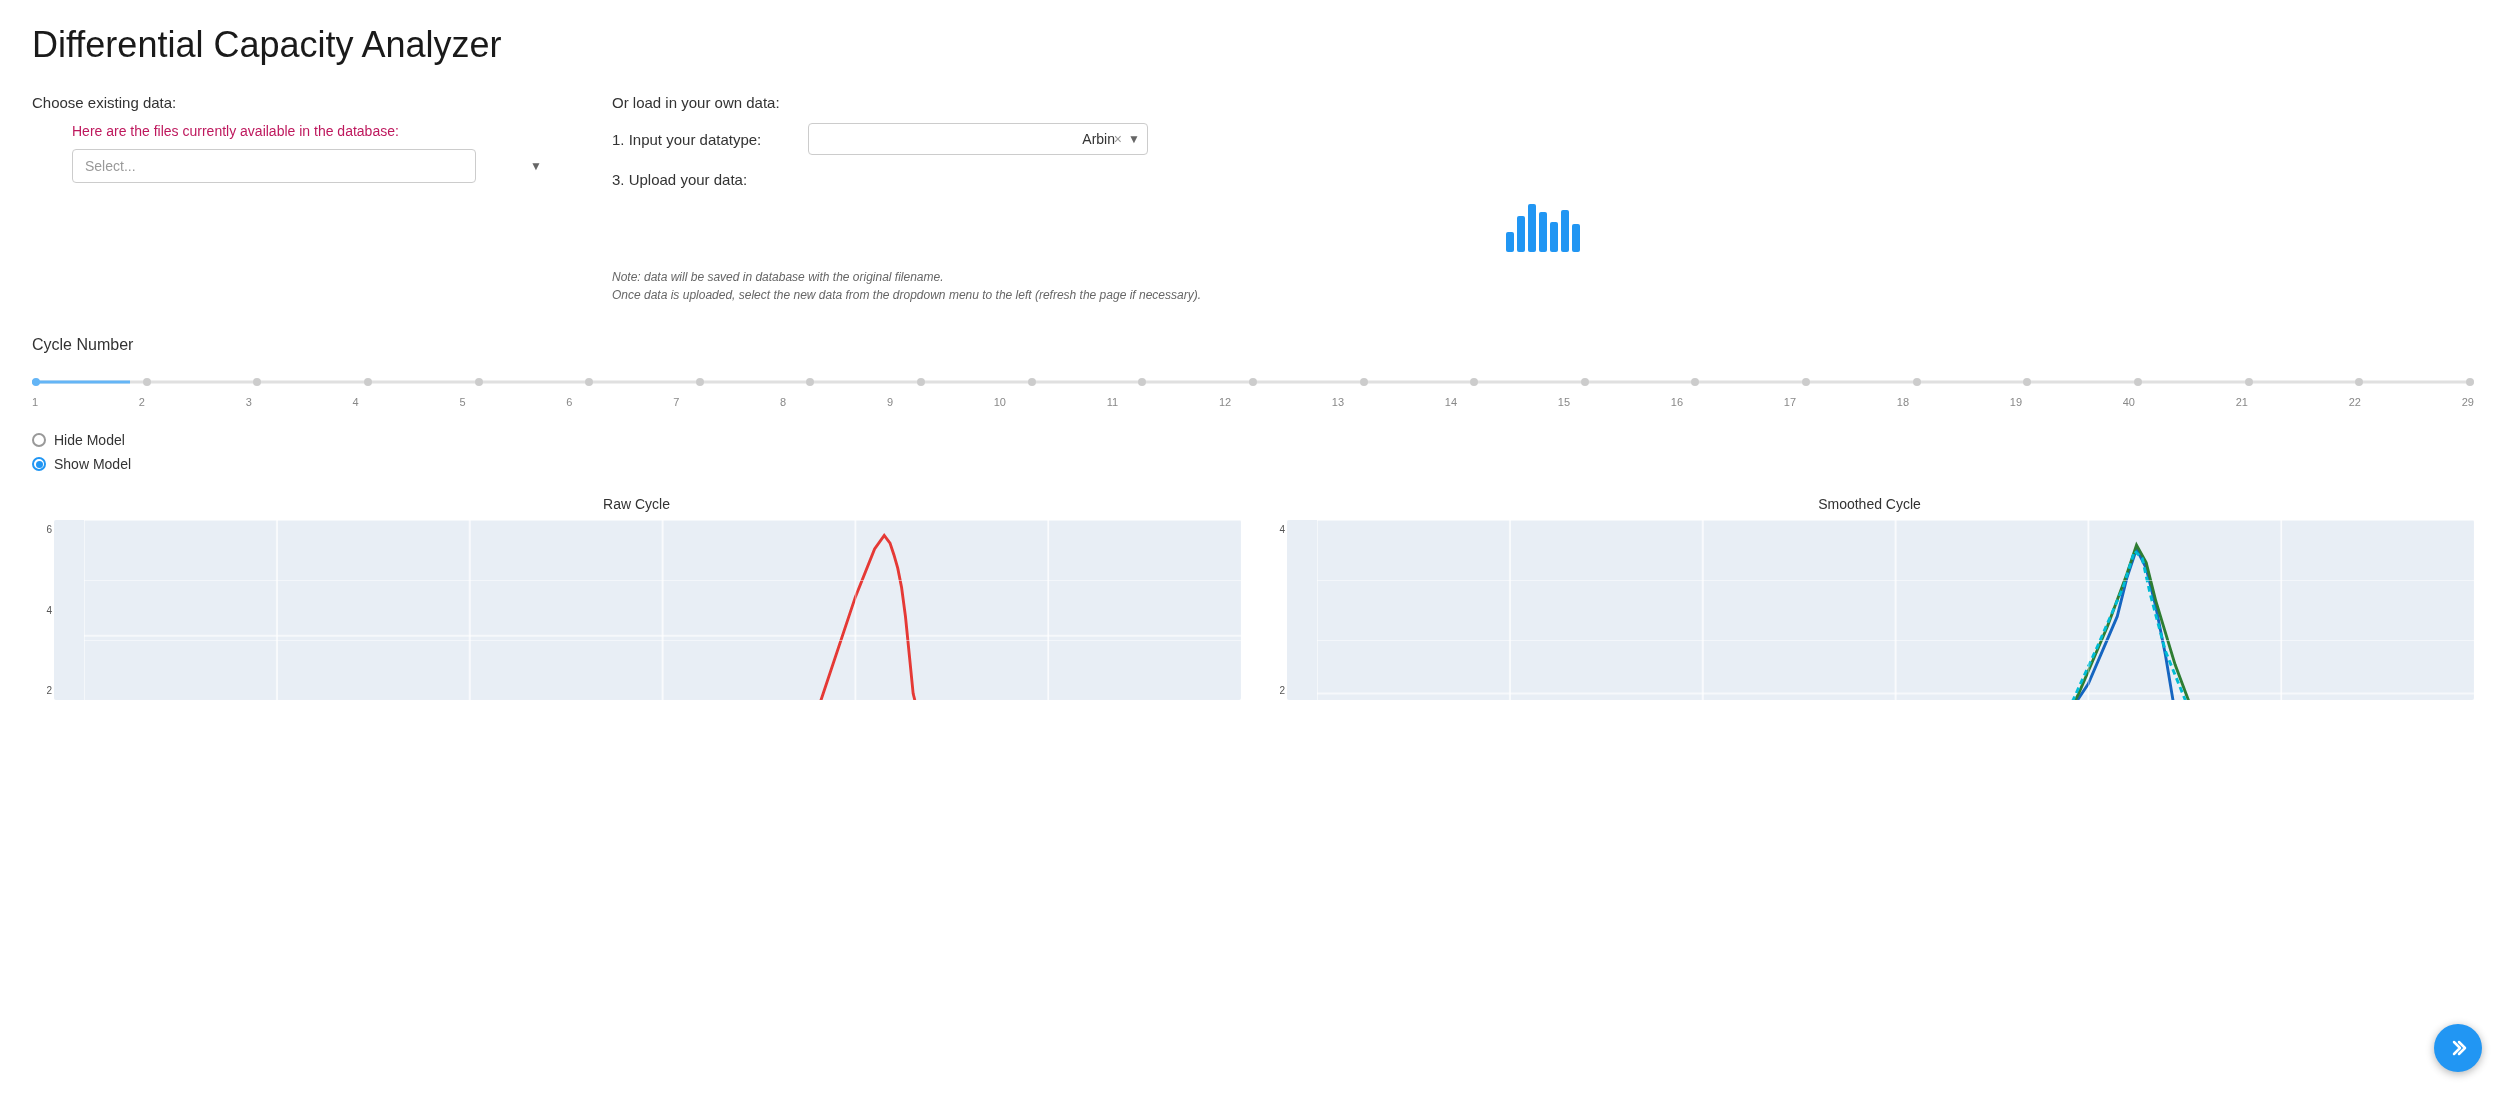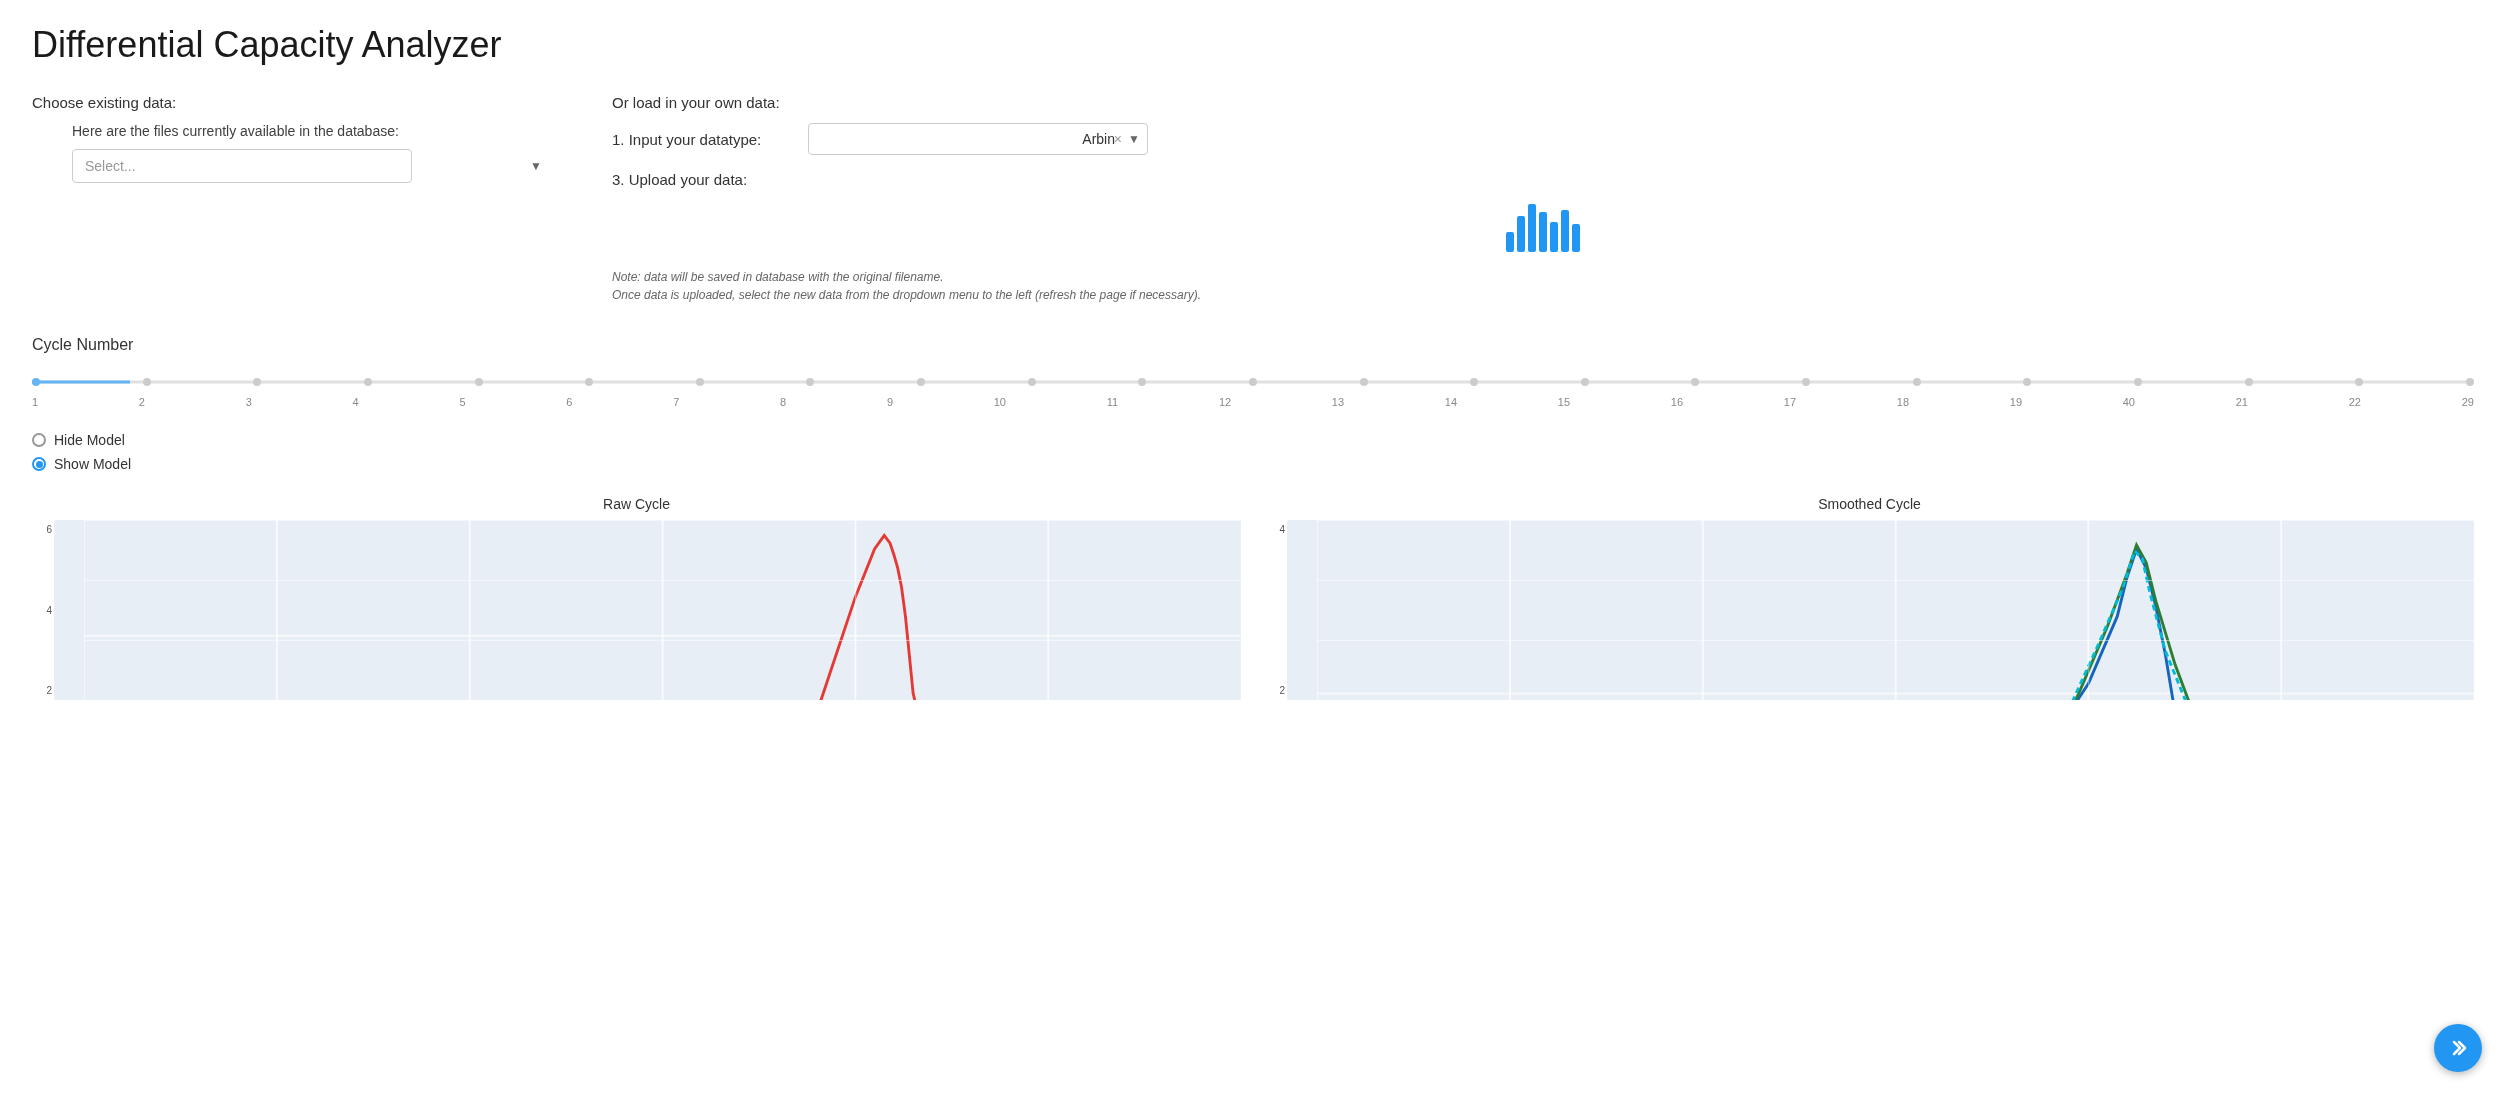--- a/index.html
+++ b/index.html
@@ -29,30 +29,30 @@
       flex: 1;
     }
     .section-label {
       font-size: 15px;
       color: #333;
       margin-bottom: 12px;
       font-weight: 400;
     }
     .sub-label {
       font-size: 14px;
-      color: #404040;
+      color: #be185d;
       margin-bottom: 10px;
       padding-left: 40px;
     }
     .select-wrapper {
       position: relative;
       margin-left: 40px;
     }
     .select-dropdown {
-      width: 340px;
+      width: 404px;
       padding: 8px 12px;
       border: 1px solid #ccc;
       border-radius: 4px;
       font-size: 14px;
       color: #999;
       appearance: none;
       background: white;
       cursor: pointer;
     }
     .select-arrow {

